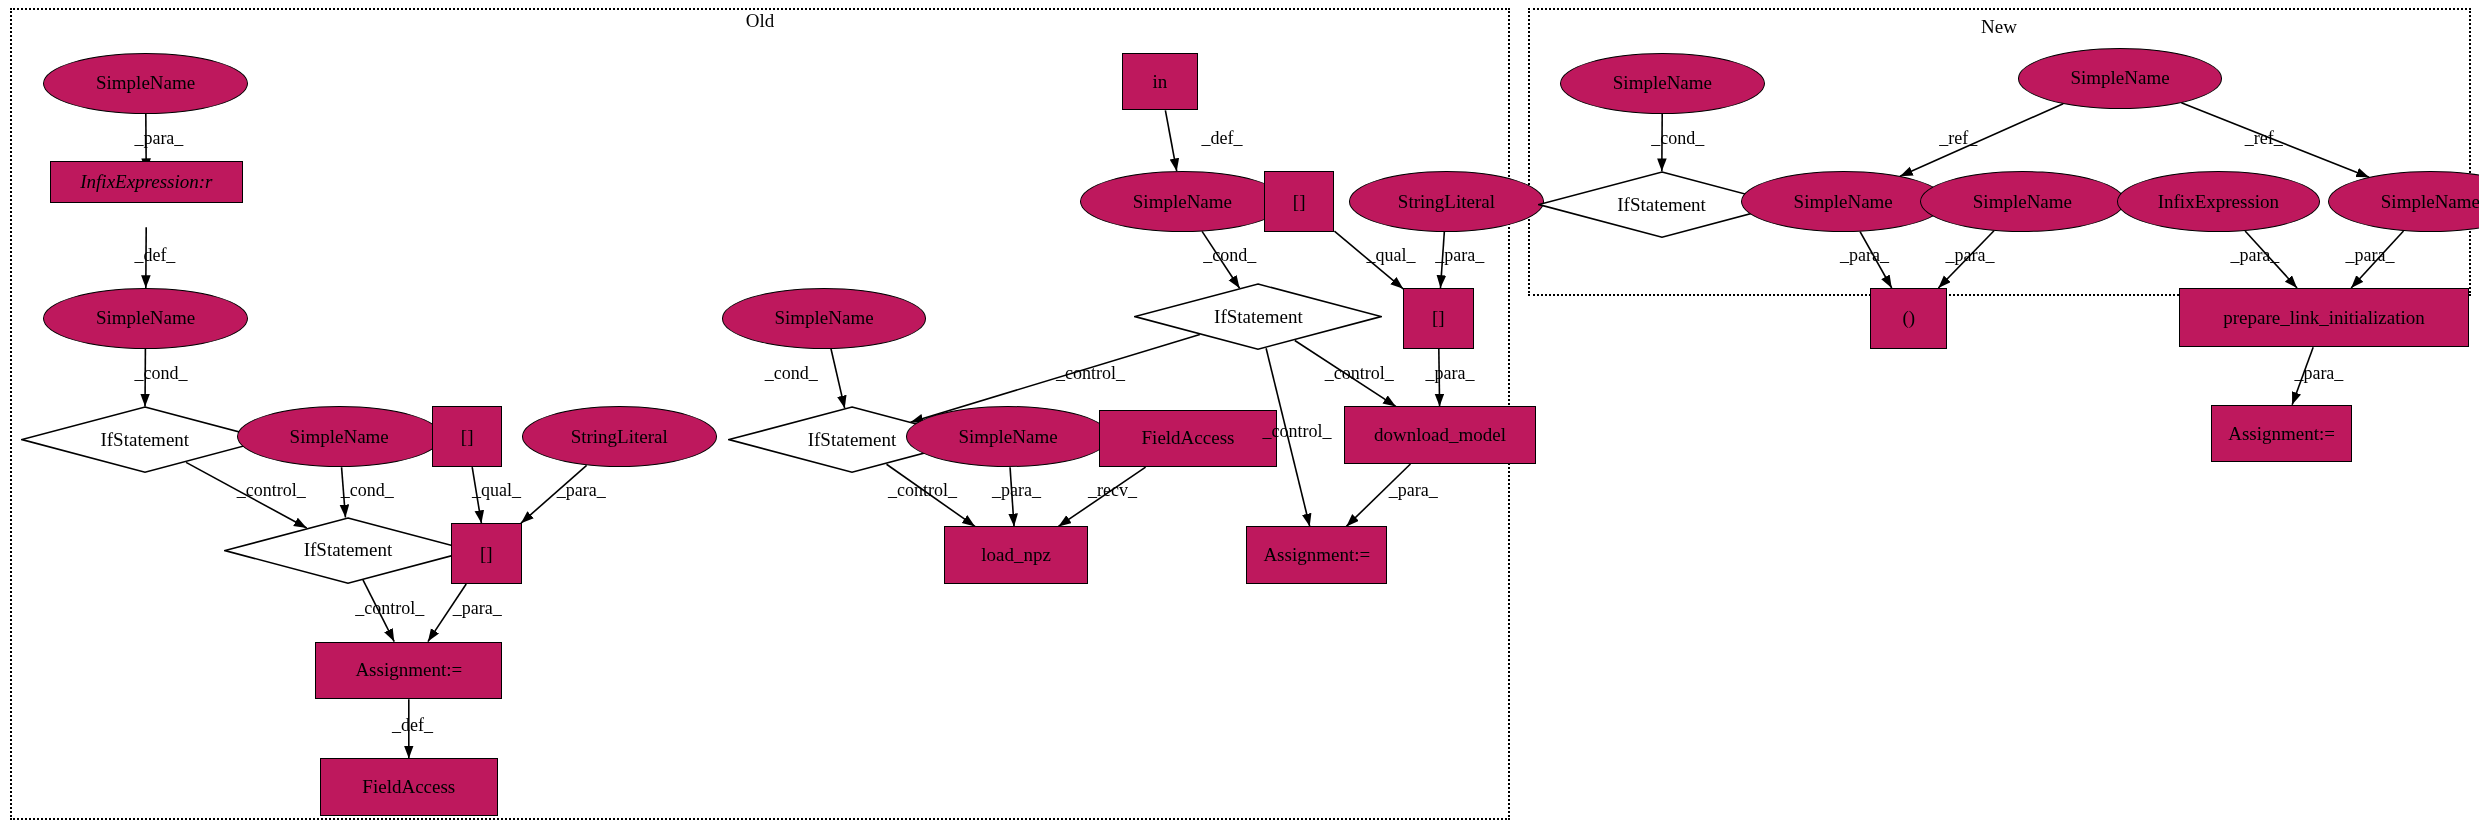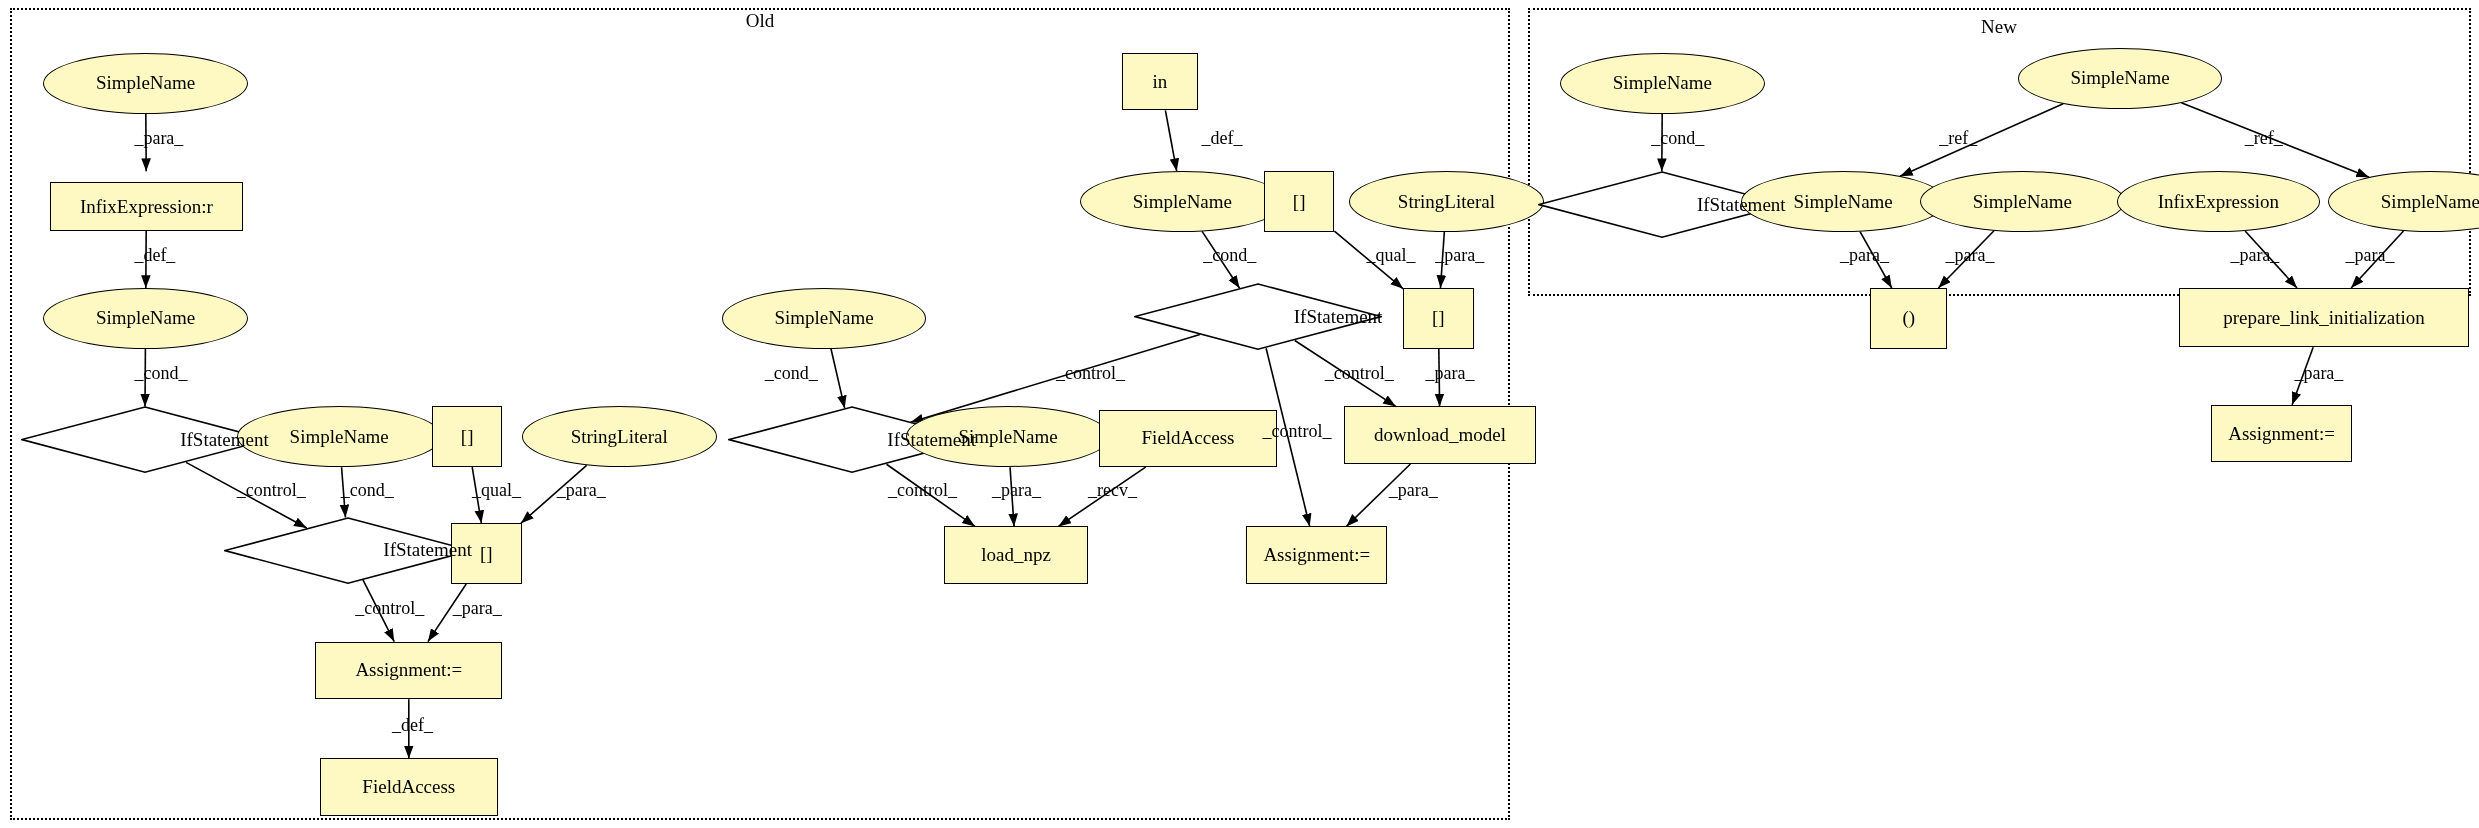--- a/index.html
+++ b/index.html
@@ -39,33 +39,32 @@
   }
   .node {
     position: absolute;
     box-sizing: border-box;
     display: flex;
     align-items: center;
     justify-content: center;
     font-size: 19px;
     color: #000000;
     white-space: nowrap;
-    background: #fef9c3;
+    background: #be185d;
   }
   .node.box {
     border: 1.6px solid #000000;
   }
   .node.ellipse {
     border: 1.6px solid #000000;
     border-radius: 50%;
   }
   .node.diamond {
     border: none;
     background: transparent;
-    justify-content: flex-end;
   }
   .node.diamond .dia-shape {
     position: absolute;
     left: 0; top: 0;
     width: 100%;
     height: 100%;
   }
   .node.diamond .dia-label {
     position: relative;
     z-index: 2;
@@ -124,21 +123,21 @@
   <div id="clusters">
       <div class="cluster" style="left: 10px; top: 8px; width: 1500px; height: 812px;"></div>
       <div class="cluster-label" style="left: 760px; top: 10px;">Old</div>
       <div class="cluster" style="left: 1528px; top: 8px; width: 943px; height: 288px;"></div>
       <div class="cluster-label" style="left: 1999px; top: 16px;">New</div>
     </div>
   <div id="nodes">
       <div class="node ellipse" style="left: 43.2px; top: 52.8px; width: 204.8px; height: 60.8px;">
         <span>SimpleName</span>
       </div>
-      <div class="node box" style="left: 49.6px; top: 182px; width: 193.6px; height: 49px;">
+      <div class="node box" style="left: 49.6px; top: 161px; width: 193.6px; height: 42px; font-style: italic;">
         <span>InfixExpression:r</span>
       </div>
       <div class="node ellipse" style="left: 43.2px; top: 288px; width: 204.8px; height: 60.8px;">
         <span>SimpleName</span>
       </div>
       <div class="node diamond" style="left: 20.8px; top: 406.4px; width: 248px; height: 67.2px;">
         <svg class="dia-shape" viewBox="0 0 248 67.2" preserveAspectRatio="none">
           <polygon points="124,1 247,33.6 124,66.2 1,33.6" fill="#ffffff" stroke="#000000" stroke-width="1.6"></polygon>
         </svg>
         <span class="dia-label">IfStatement</span>

